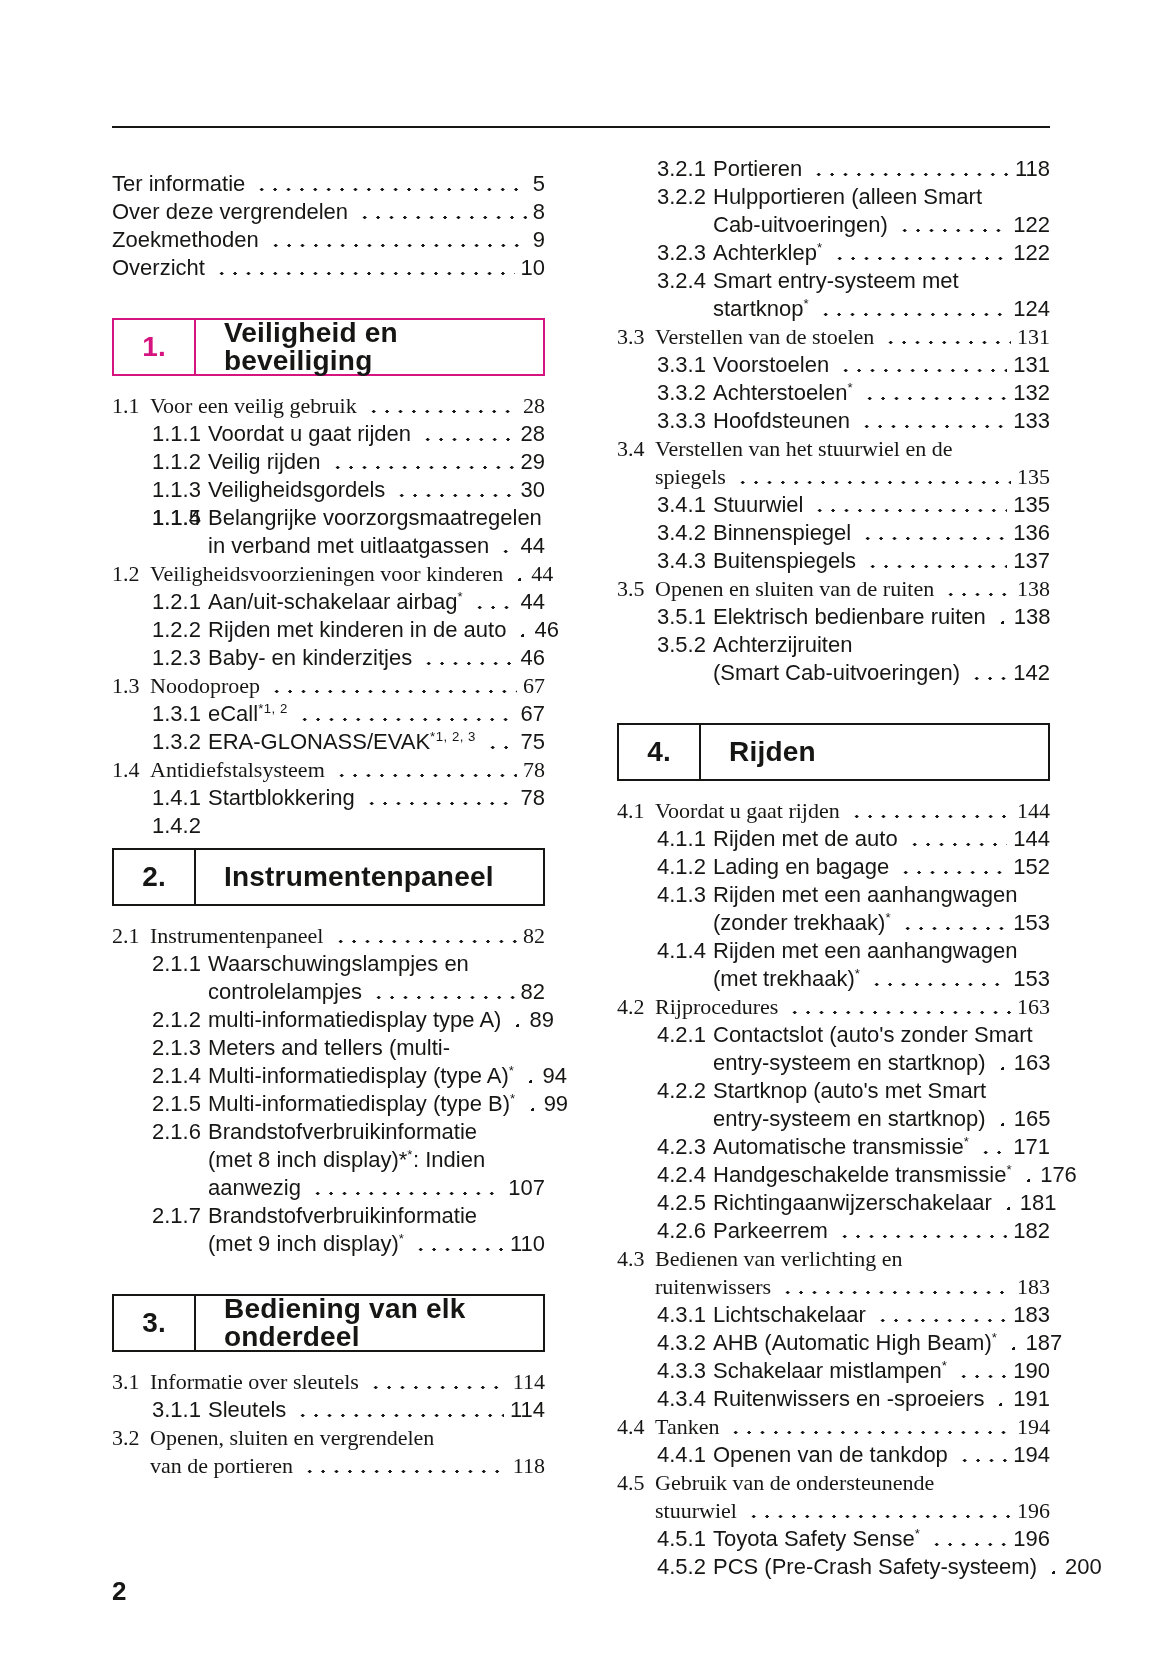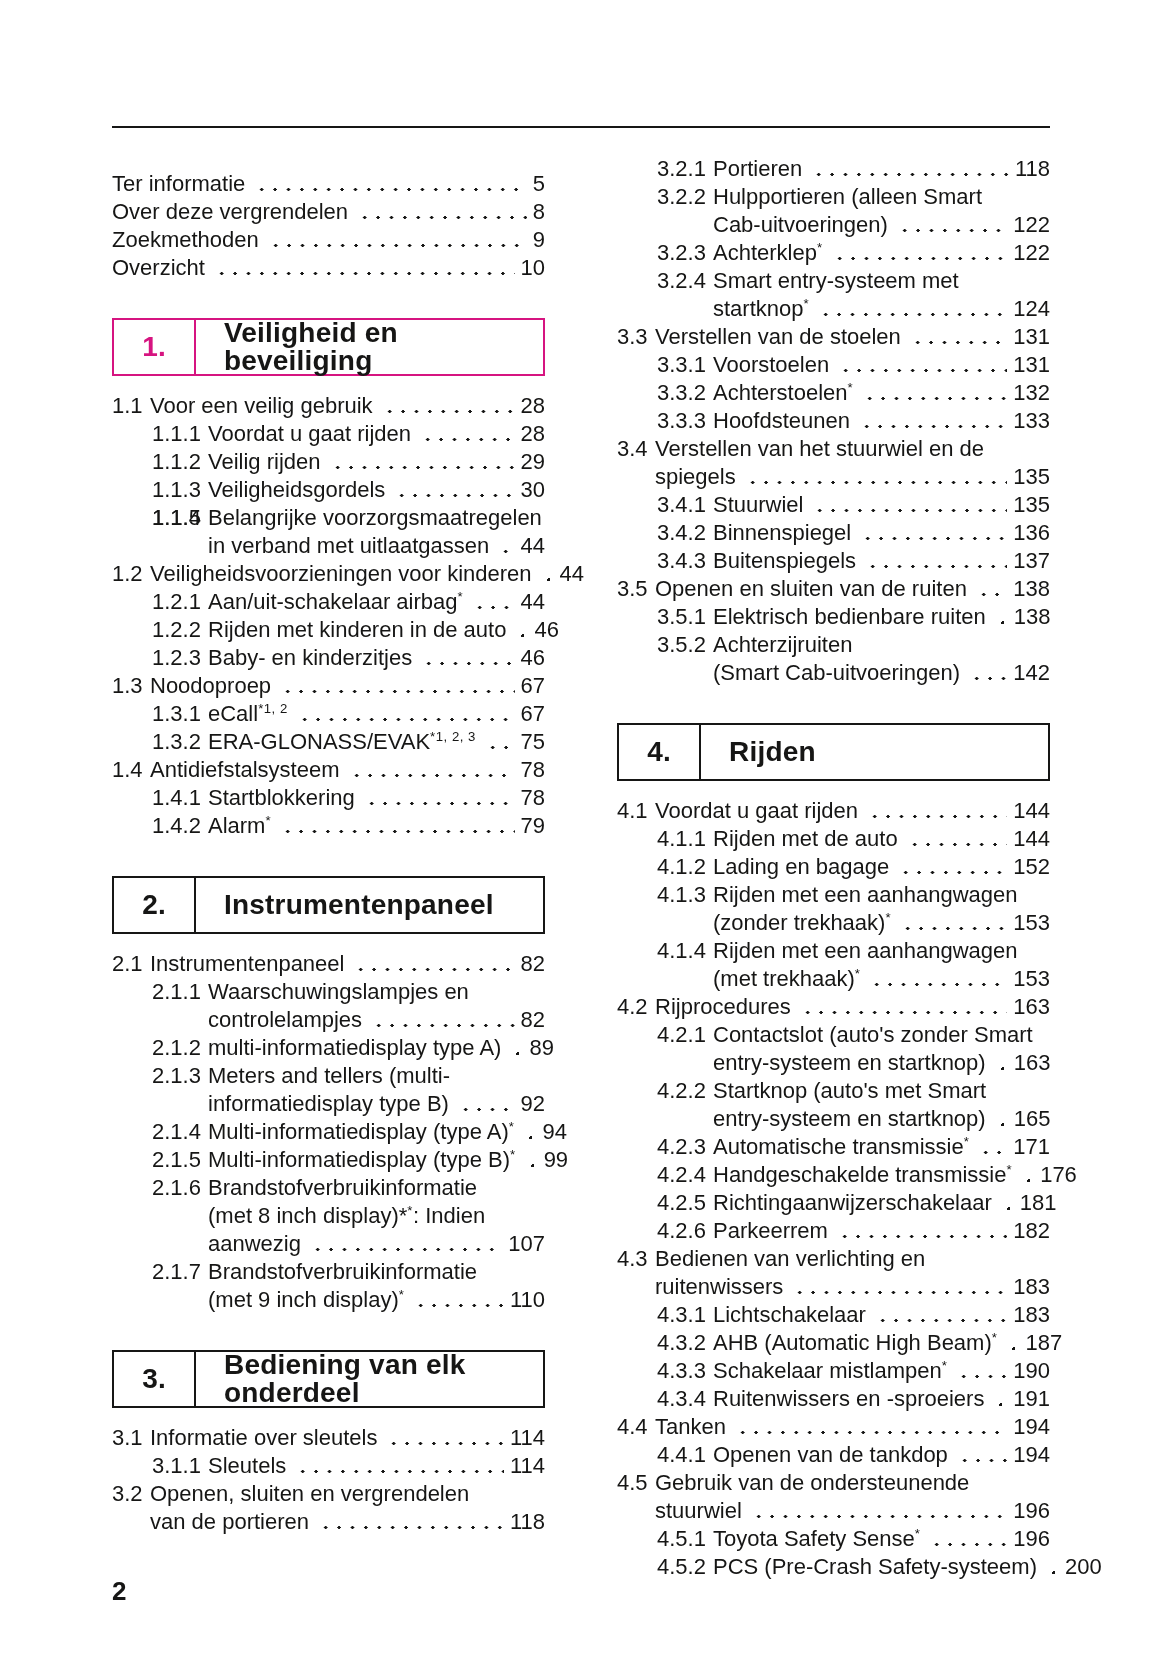--- a/index.html
+++ b/index.html
@@ -41,21 +41,21 @@
     font-weight:bold; font-size:28px;
     letter-spacing:0.2px;
   }
   .chapter-box.accent { border-color:#d61480; }
   .chapter-box.accent .chapter-num { border-right-color:#d61480; color:#d61480; }
 
   
   .toc-entry { position:relative; }
   .toc-entry .entry-num { position:absolute; left:0; top:0; }
   .toc-entry.lvl0 { padding-left:0; }
-  .toc-entry.lvl1 { padding-left:38px; }
+  .toc-entry.lvl1 { padding-left:38px;font-family:Liberation Serif, serif; }
   .toc-entry.lvl2 { padding-left:96px; }
   .toc-entry.lvl2 .entry-num { left:40px; }
 
   .entry-line { display:flex; }
   .entry-line .line-text { flex:0 1 auto; white-space:pre; }
   .dot-leader {
     flex:1 0 12px;
     margin:0 6px 0 10px;
     background-image:radial-gradient(circle, #161615 1.45px, transparent 1.6px);
     background-size:13.4px 3.4px;
@@ -226,25 +226,20 @@
       <div class="toc-entry lvl2">
     <span class="entry-num">1.4.1</span>
   <div class="entry-line">
           <span class="line-text">Startblokkering</span>
           <span class="dot-leader"></span>
           <span class="entry-page">78</span>
         </div>
       </div>
       <div class="toc-entry lvl2">
     <span class="entry-num">1.4.2</span>
-  <div class="entry-line">
-          <span class="line-text">Alarm<sup>*</sup></span>
-          <span class="dot-leader"></span>
-          <span class="entry-page">79</span>
-        </div>
       </div>
       <div class="chapter-box">
     <div class="chapter-num">2.</div>
     <div class="chapter-title">Instrumentenpaneel</div>
   </div>
       <div class="toc-entry lvl1">
     <span class="entry-num">2.1</span>
   <div class="entry-line">
           <span class="line-text">Instrumentenpaneel</span>
           <span class="dot-leader"></span>
@@ -268,25 +263,20 @@
           <span class="line-text">multi-informatiedisplay type A)</span>
           <span class="dot-leader"></span>
           <span class="entry-page">89</span>
         </div>
       </div>
       <div class="toc-entry lvl2">
     <span class="entry-num">2.1.3</span>
   <div class="entry-line">
           <span class="line-text">Meters and tellers (multi-</span>
         </div>
-        <div class="entry-line">
-          <span class="line-text">informatiedisplay type B)</span>
-          <span class="dot-leader"></span>
-          <span class="entry-page">92</span>
-        </div>
       </div>
       <div class="toc-entry lvl2">
     <span class="entry-num">2.1.4</span>
   <div class="entry-line">
           <span class="line-text">Multi-informatiedisplay (type A)<sup>*</sup></span>
           <span class="dot-leader"></span>
           <span class="entry-page">94</span>
         </div>
       </div>
       <div class="toc-entry lvl2">

